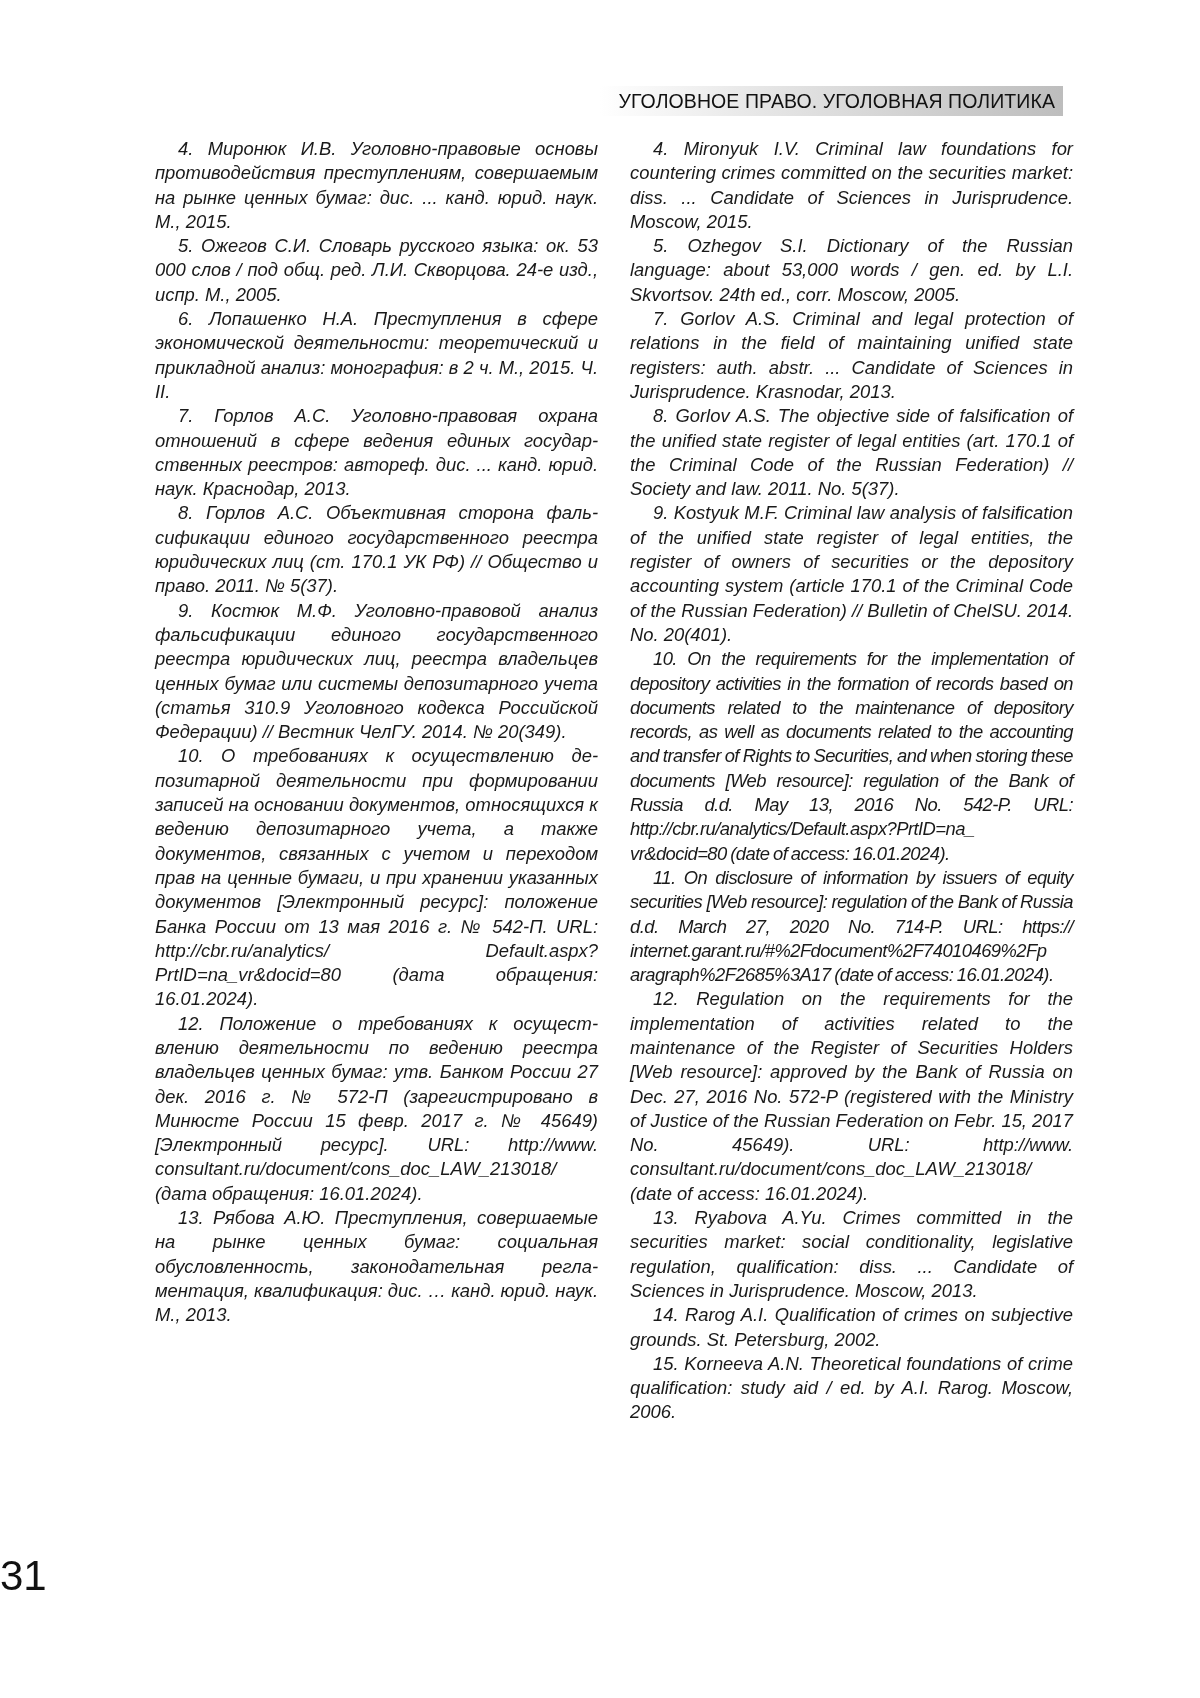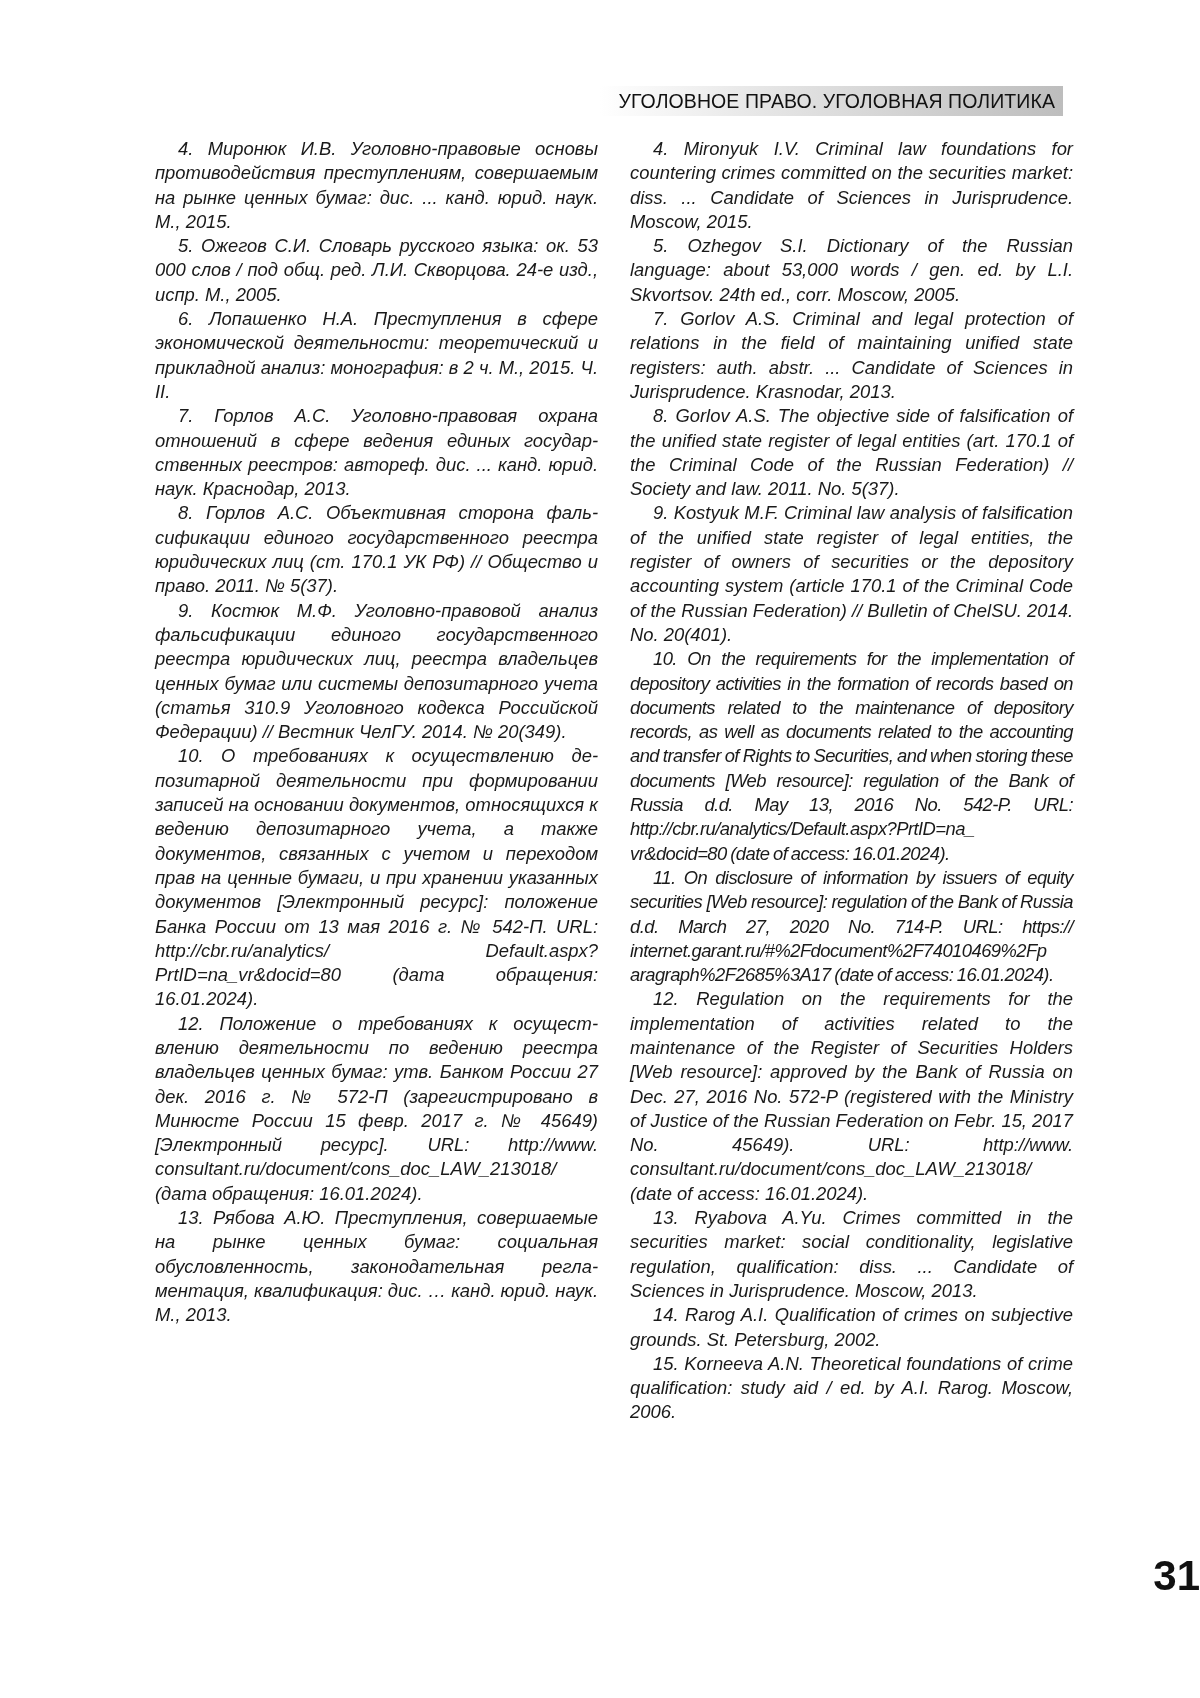--- a/index.html
+++ b/index.html
@@ -57,23 +57,23 @@
     }
     .col.right p.cond {
       letter-spacing: -0.55px;
       word-spacing: -1px;
     }
     .page-number {
       position: absolute;
       top: 1552px;
       left: 0;
       width: 1200px;
-      text-align: right;
+      text-align: left;
       font-family: "Liberation Sans", sans-serif;
-      font-weight: bold;
+      font-weight: normal;
       font-size: 42px;
       color: #111;
     }
   </style>
 </head>
 <body>
 
 <div class="running-head">
   <span>УГОЛОВНОЕ ПРАВО. УГОЛОВНАЯ ПОЛИТИКА</span>
 </div>

